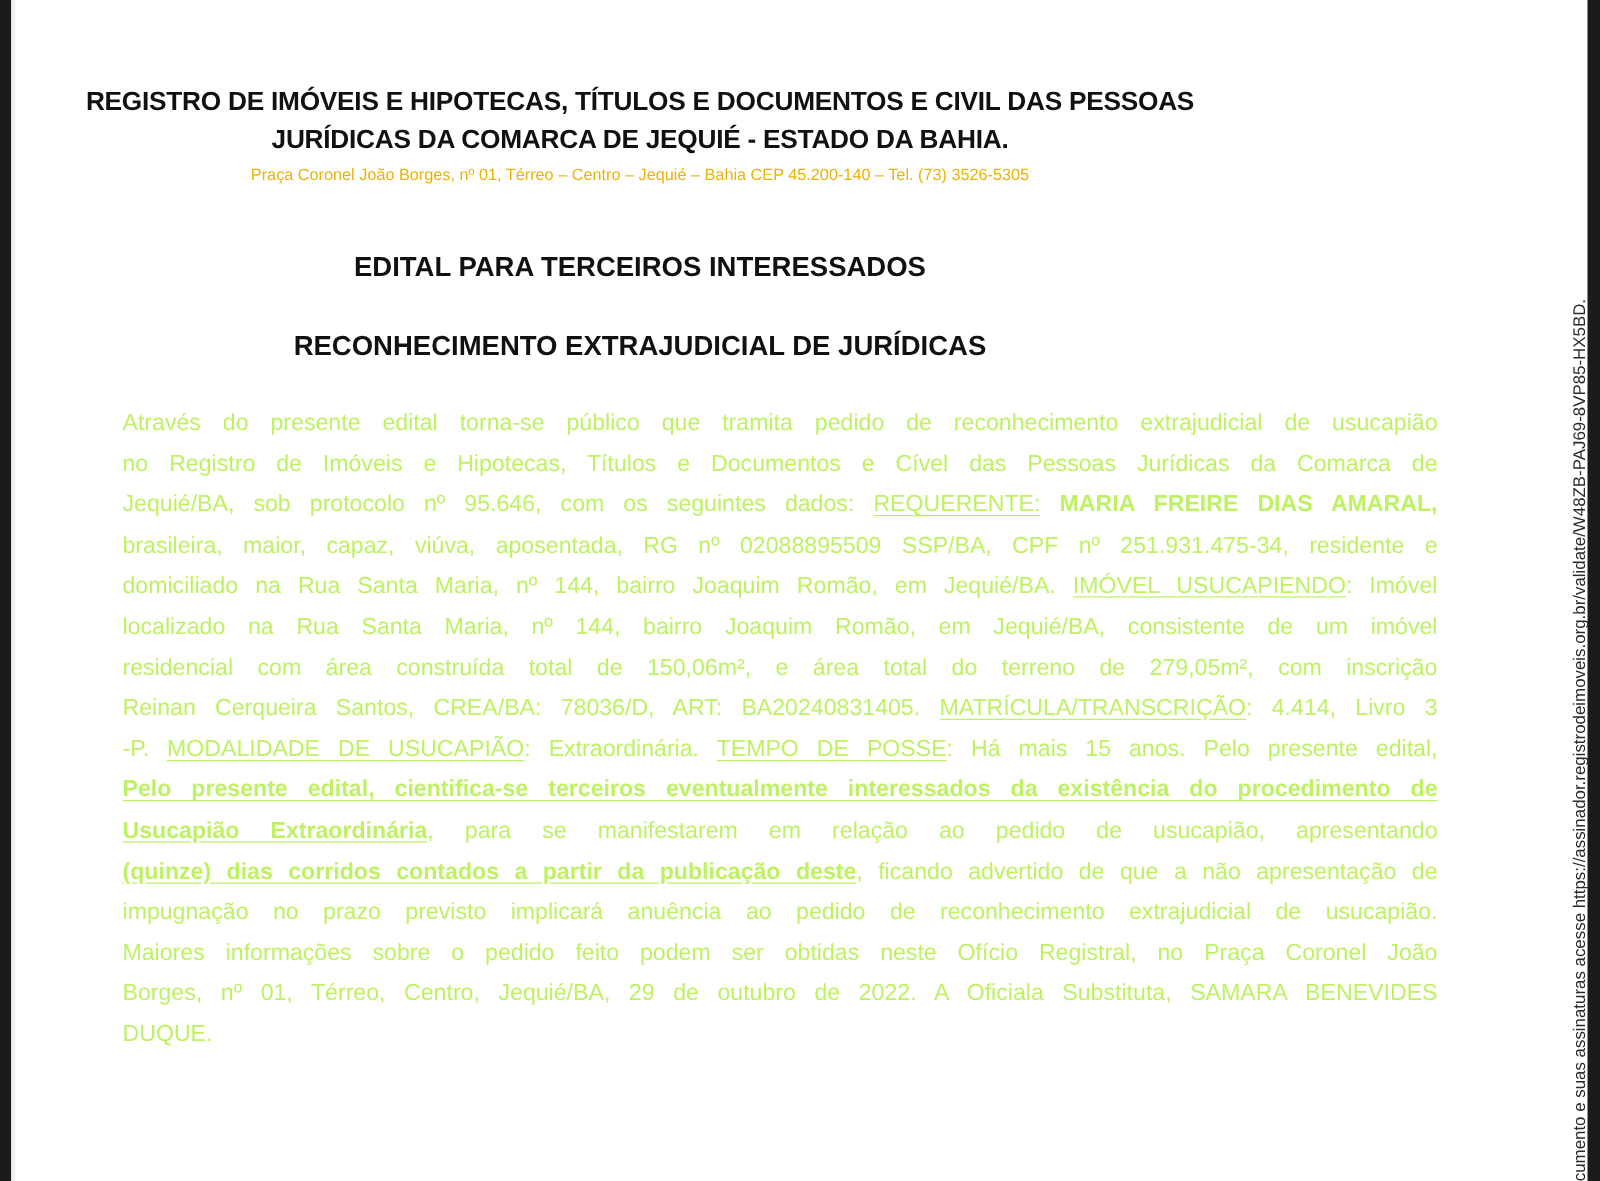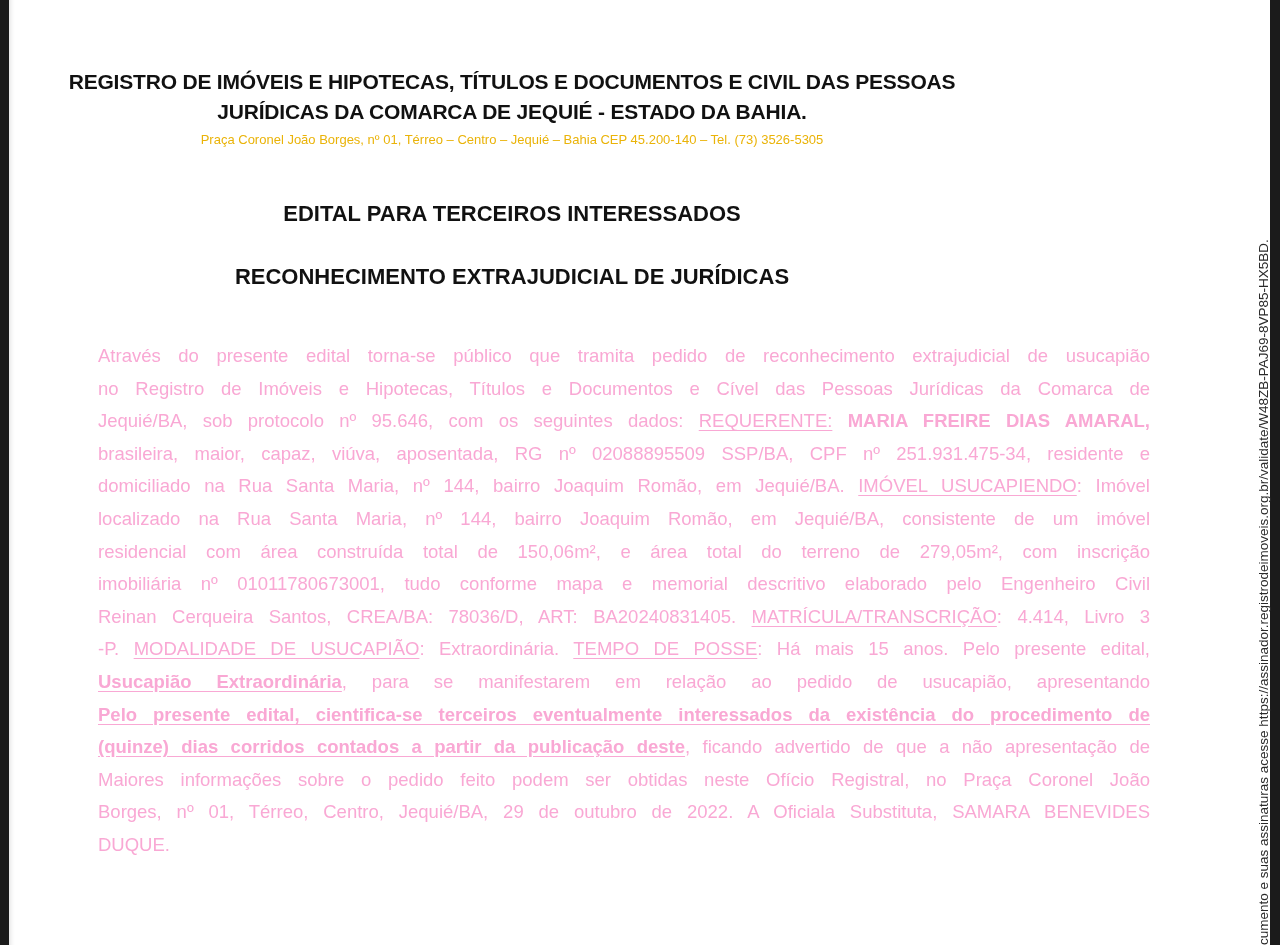--- a/index.html
+++ b/index.html
@@ -15,22 +15,22 @@
   }
   .header { position: absolute; left: 0; width: 1024px; text-align: center; color: #111; }
   .h-line { font-weight: bold; font-size: 21px; letter-spacing: -0.2px; }
   .h1 { top: 70px; }
   .h2 { top: 100px; }
   .addr { top: 132px; font-size: 13px; font-weight: normal; color: #eab308; }
   .title { font-weight: bold; font-size: 22px; }
   .t1 { top: 201px; }
   .t2 { top: 264px; }
   .body-text {
-    position: absolute; left: 98px; width: 1052px; top: 340px;
-    font-size: 18.5px; line-height: 32.6px; color: #f9a8d4;
+    position: absolute; left: 98px; width: 1052px; top: 322px;
+    font-size: 18.5px; line-height: 32.6px; color: #bef264;
     text-align: justify; word-spacing: 0.5px;
   }
   .body-text .line { display: block; text-align: justify; text-align-last: justify; height: 32.6px; white-space: nowrap; }
   .body-text .line.last { text-align-last: left; }
   .u { text-decoration: underline; text-underline-offset: 3px; }
   .b { font-weight: bold; }
   .side {
     position: absolute; left: 1256px; top: 945px;
     transform-origin: 0 0; transform: rotate(-90deg);
     white-space: nowrap; font-size: 13.5px; color: #2a2a2a;
@@ -51,26 +51,26 @@
 <div class="header title t2">RECONHECIMENTO EXTRAJUDICIAL DE JURÍDICAS</div>
 
 <div class="body-text">
   <span class="line">Através do presente edital torna-se público que tramita pedido de reconhecimento extrajudicial de usucapião</span>
   <span class="line">no Registro de Imóveis e Hipotecas, Títulos e Documentos e Cível das Pessoas Jurídicas da Comarca de</span>
   <span class="line"><span>Jequié/BA, sob protocolo nº 95.646, com os seguintes dados: </span><span class="u">REQUERENTE:</span><span> </span><span class="b">MARIA FREIRE DIAS AMARAL,</span></span>
   <span class="line">brasileira, maior, capaz, viúva, aposentada, RG nº 02088895509 SSP/BA, CPF nº 251.931.475-34, residente e</span>
   <span class="line"><span>domiciliado na Rua Santa Maria, nº 144, bairro Joaquim Romão, em Jequié/BA. </span><span class="u">IMÓVEL USUCAPIENDO</span><span>: Imóvel</span></span>
   <span class="line">localizado na Rua Santa Maria, nº 144, bairro Joaquim Romão, em Jequié/BA, consistente de um imóvel</span>
   <span class="line">residencial com área construída total de 150,06m², e área total do terreno de 279,05m², com inscrição</span>
-  <span class="line">imobiliária nº 01011780673001, tudo conforme mapa e memorial descritivo elaborado pelo Engenheiro Civil</span>
   <span class="line"><span>Reinan Cerqueira Santos, CREA/BA: 78036/D, ART: BA20240831405. </span><span class="u">MATRÍCULA/TRANSCRIÇÃO</span><span>: 4.414, Livro 3</span></span>
   <span class="line"><span>-P. </span><span class="u">MODALIDADE DE USUCAPIÃO</span><span>: Extraordinária. </span><span class="u">TEMPO DE POSSE</span><span>: Há mais 15 anos. Pelo presente edital,</span></span>
+  <span class="line b u">Pelo presente edital, cientifica-se terceiros eventualmente interessados da existência do procedimento de</span>
   <span class="line"><span class="b u">Usucapião Extraordinária</span><span>, para se manifestarem em relação ao pedido de usucapião, apresentando</span></span>
-  <span class="line b u">Pelo presente edital, cientifica-se terceiros eventualmente interessados da existência do procedimento de</span>
   <span class="line"><span class="b u">(quinze) dias corridos contados a partir da publicação deste</span><span>, ficando advertido de que a não apresentação de</span></span>
+  <span class="line">impugnação no prazo previsto implicará anuência ao pedido de reconhecimento extrajudicial de usucapião.</span>
   <span class="line">Maiores informações sobre o pedido feito podem ser obtidas neste Ofício Registral, no Praça Coronel João</span>
   <span class="line">Borges, nº 01, Térreo, Centro, Jequié/BA, 29 de outubro de 2022. A Oficiala Substituta, SAMARA BENEVIDES</span>
   <span class="line last">DUQUE.</span>
 </div>
 
 <div class="side-wrap">
   <div class="side">cumento e suas assinaturas acesse https://assinador.registrodeimoveis.org.br/validate/W48ZB-PAJ69-8VP85-HX5BD.</div>
 </div>
 
 </body></html>

